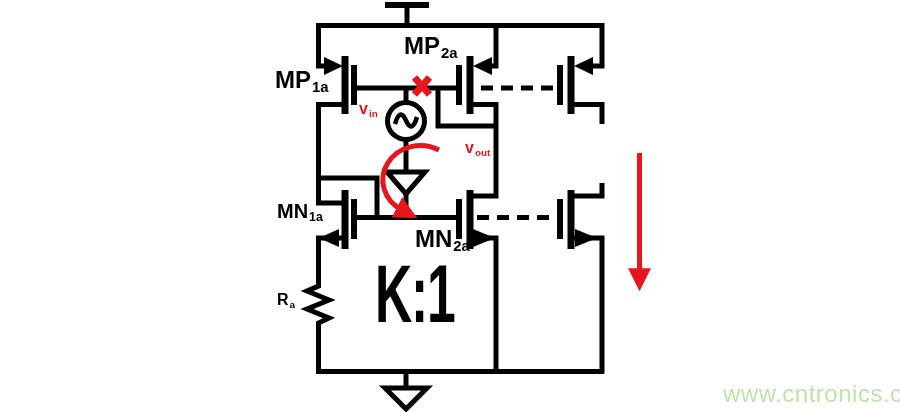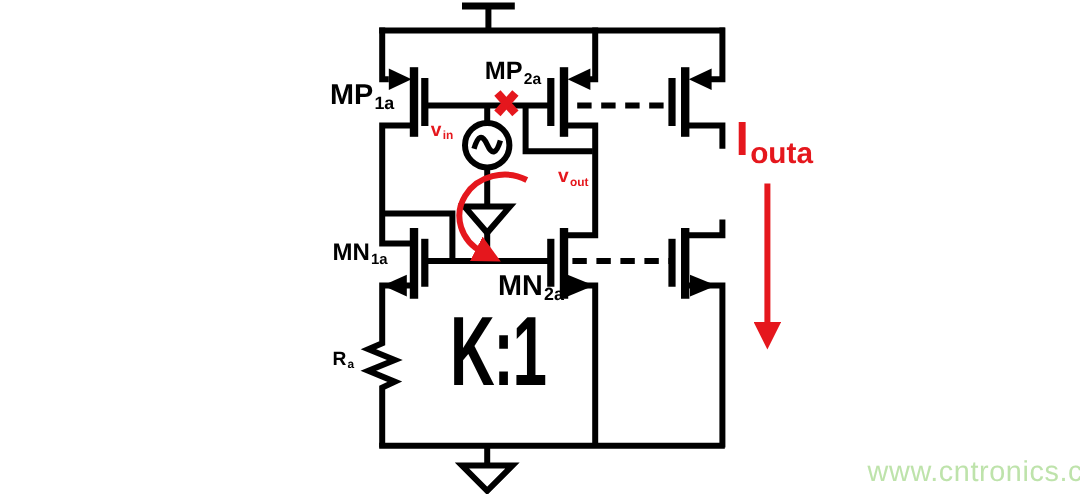--- a/index.html
+++ b/index.html
@@ -114,30 +114,29 @@
         <path d="M401.5,77.5 L416.5,94.5"></path>
         <path d="M416.5,77.5 L401.5,94.5"></path>
       </g>
       <path d="M426,150 A35,32 0 1 0 389,210" stroke-width="5" marker-end="url(#redarrow)"></path>
       <path d="M626.5,153 V274" stroke-width="5" marker-end="url(#redarrow)"></path>
     </g>
   </svg>
 
   <div class="lbl" style="left:262px;top:68px;font-size:24px"><span>MP</span><span class="s">1a</span></div>
 
-  <div class="lbl" style="left:391px;top:49px;font-size:21px"><span>MP</span><span class="s">2a</span></div>
+  <div class="lbl" style="left:391px;top:34px;font-size:24px"><span>MP</span><span class="s">2a</span></div>
 
   <div class="lbl" style="left:264px;top:201px;font-size:20px"><span>MN</span><span class="s">1a</span></div>
 
   <div class="lbl" style="left:402px;top:227px;font-size:24px"><span>MN</span><span class="s">2a</span></div>
 
   <div class="lbl" style="left:264px;top:292px;font-size:16px"><span>R</span><span class="s">a</span></div>
 
   <div class="lbl red" style="left:346px;top:101px;font-size:16px"><span>v</span><span class="s">in</span></div>
 
   <div class="lbl red" style="left:452px;top:140px;font-size:16px"><span>v</span><span class="s">out</span></div>
 
-  <div class="lbl red" style="left:600px;top:96px;font-size:40px"><span>I</span><span class="s">outa</span></div>
 
   <div class="lbl ratio" style="left:362px;top:253px">K:1</div>
 
   <div class="wm" style="left:710px;top:382px">www.cntronics.com</div>
 </div>
 
 </body></html>

